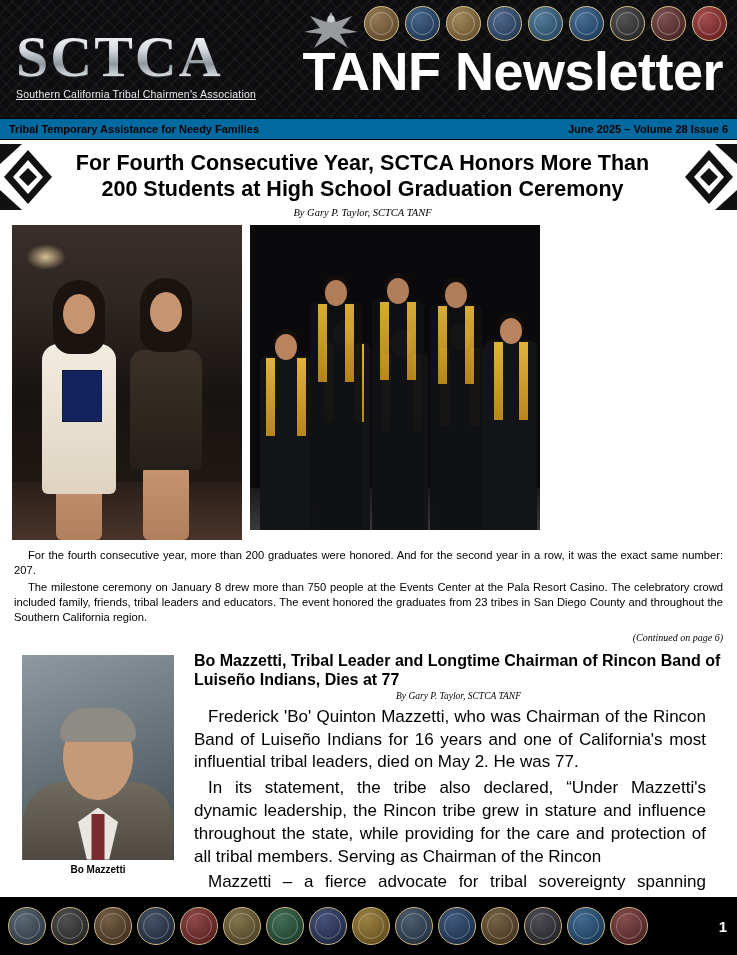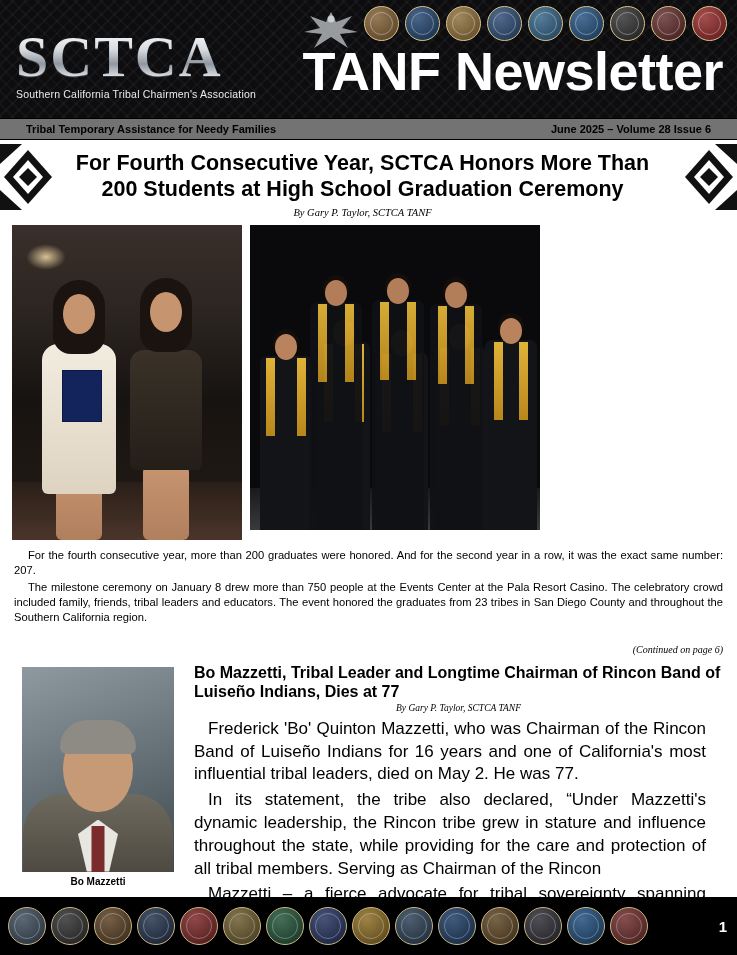--- a/index.html
+++ b/index.html
@@ -41,20 +41,21 @@
     -webkit-background-clip: text;
     background-clip: text;
     color: transparent;
     text-shadow: 0 1px 0 rgba(255,255,255,0.15);
   }
   .sctca-sub {
     margin-top: 2px;
     font-size: 10.5px;
     color: #e9eaec;
     letter-spacing: 0.2px;
+    text-decoration: underline;
   }
   .tanf-title {
     position: absolute;
     right: 14px; top: 44px;
     font-size: 54px;
     font-weight: bold;
     color: #ffffff;
     letter-spacing: -0.5px;
     line-height: 1;
   }
@@ -84,27 +85,27 @@
     content: "";
     position: absolute;
     left: 5px; top: 5px; right: 5px; bottom: 5px;
     border-radius: 50%;
     border: 1px solid rgba(255,255,255,0.35);
   }
 
   
   .subbar {
     height: 22px;
-    background: #737373;
+    background: #0369a1;
     border-top: 1.5px solid #000;
     border-bottom: 1.5px solid #000;
     display: flex;
     align-items: center;
     justify-content: space-between;
-    padding: 0 26px;
+    padding: 0 9px;
     font-size: 11px;
     font-weight: bold;
     color: #000;
   }
 
   
   .headline-band {
     position: relative;
     padding: 10px 12px 4px 0;
     min-height: 74px;
@@ -240,21 +241,21 @@
     line-height: 1.32;
     color: #000;
     text-align: justify;
   }
   .body-col p { margin: 0 0 2px 0; text-indent: 14px; }
   .cont-note {
     text-align: right;
     font-family: "Liberation Serif", serif;
     font-style: italic;
     font-size: 10px;
-    margin-top: 19px;
+    margin-top: 7px;
   }
 
   
   .story2 {
     display: flex;
     padding: 6px 14px 0 14px;
     gap: 12px;
   }
   .story2-left { width: 168px; flex: none; }
   .portrait {

